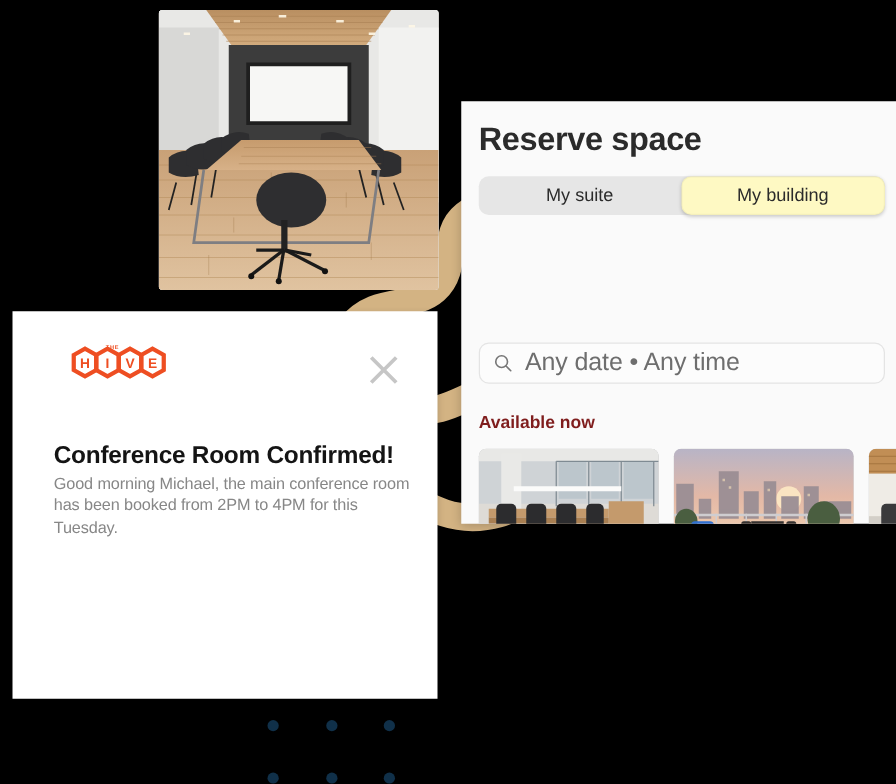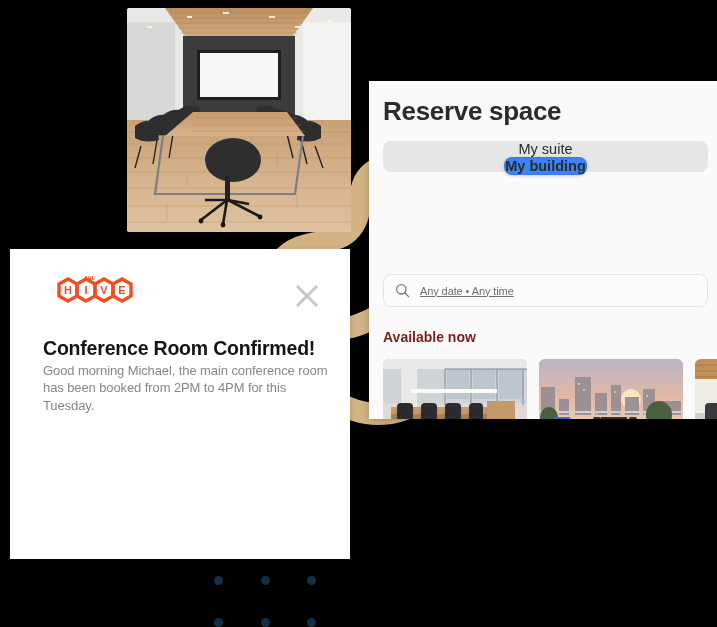--- a/index.html
+++ b/index.html
@@ -32,21 +32,21 @@
     position:absolute;left:10px;top:249px;width:340px;height:310px;
     background:#ffffff;
     box-shadow:0 2px 6px rgba(0,0,0,.18);
   }
   .notif-logo{position:absolute;left:32px;top:27px;}
   .notif-close{
     position:absolute;right:28px;top:32px;width:30px;height:30px;
     cursor:pointer;
   }
   .notif-close svg{display:block;}
-  .notif-body{position:absolute;left:33px;top:88px;right:22px;}
+  .notif-body{position:absolute;left:33px;top:104px;right:22px;}
   .notif-title{
     font-size:19.5px;font-weight:bold;color:#141414;
     letter-spacing:-0.2px;line-height:1.18;margin:0 0 2px 0;
     white-space:nowrap;
   }
   .notif-text{
     font-size:13px;color:#878787;line-height:1.33;margin:0;
     letter-spacing:-0.1px;
   }
 
@@ -56,39 +56,39 @@
     background:#fafafa;overflow:hidden;
     box-shadow:0 2px 8px rgba(0,0,0,.2);
   }
   .panel-title{
     position:absolute;left:14px;top:15px;
     font-size:26px;font-weight:bold;color:#2b2b2b;letter-spacing:-0.3px;
     margin:0;
   }
   .segmented{
     position:absolute;left:14px;top:60px;width:325px;height:31px;
-    background:#e6e6e6;border-radius:8px;display:flex;align-items:center;flex-direction:column;
+    background:#e6e6e6;border-radius:8px;display:flex;align-items:center;
   }
   .seg{
     flex:1;height:31px;display:flex;align-items:center;justify-content:center;
     font-size:14.5px;color:#2b2b2b;border-radius:8px;cursor:pointer;
     box-sizing:border-box;
   }
   .seg.active{
-    background:#3b82f6;font-weight:bold;
+    background:#fef9c3;font-weight:normal;
     box-shadow:0 1px 3px rgba(0,0,0,.18);
     border:0.5px solid rgba(0,0,0,.04);
   }
   .searchbox{
     position:absolute;left:14px;top:193px;width:325px;height:33px;
     background:#fcfcfc;border:1px solid #e4e4e4;border-radius:8px;
     display:flex;align-items:center;box-sizing:border-box;cursor:text;
   }
   .search-icon{margin-left:11px;margin-right:10px;display:block;}
-  .search-placeholder{font-size:11px;color:#6e6e6e;letter-spacing:-0.1px;text-decoration:underline;}
+  .search-placeholder{font-size:20px;color:#6e6e6e;letter-spacing:-0.1px;}
   .avail-label{
     position:absolute;left:14px;top:248px;
     font-size:14px;font-weight:bold;color:#7f1d1d;margin:0;
   }
   .cards{
     position:absolute;left:14px;top:278px;display:flex;gap:12px;
   }
   .space-card{width:144px;flex:0 0 144px;cursor:pointer;}
   .space-thumb{
     width:144px;height:85px;border-radius:6px;overflow:hidden;background:#cfcfcf;

